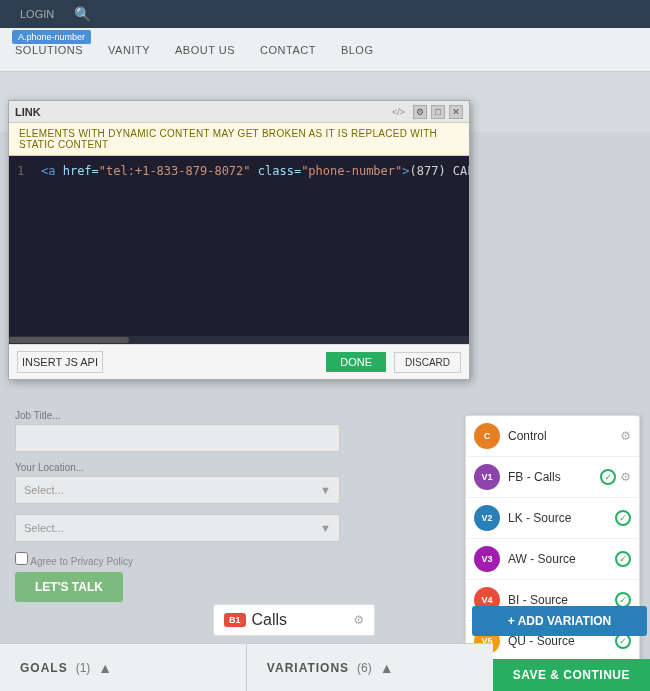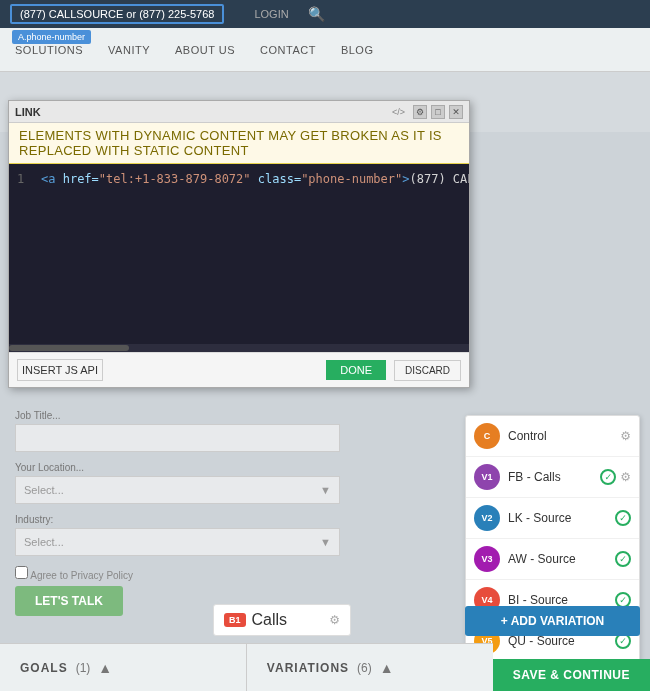--- a/index.html
+++ b/index.html
@@ -113,21 +113,21 @@
       justify-content: center;
       font-size: 9px;
       cursor: pointer;
       color: #555;
     }
 
     .warning-bar {
       background: #fef9e7;
       border-bottom: 1px solid #e8d44d;
       padding: 5px 10px;
-      font-size: 13px;
+      font-size: 10px;
       color: #7a6a00;
       text-transform: uppercase;
       letter-spacing: 0.3px;
     }
 
     .code-area {
       background: #1e1e2e;
       min-height: 180px;
       padding: 8px;
       position: relative;
@@ -328,21 +328,21 @@
     .icon-gear {
       font-size: 12px;
       color: #aaa;
     }
 
     
     .calls-bar {
       position: absolute;
       bottom: 55px;
       left: 213px;
-      width: 138px;
+      width: 162px;
       background: white;
       border: 1px solid #ddd;
       padding: 6px 10px;
       display: flex;
       align-items: center;
       gap: 6px;
       border-radius: 3px;
     }
 
     .calls-badge {
@@ -362,21 +362,21 @@
 
     .calls-gear {
       font-size: 12px;
       color: #aaa;
     }
 
     
     .add-variation-btn {
       position: absolute;
       bottom: 55px;
-      right: 10px;
+      right: 3px;
       width: 175px;
     }
 
     .add-var-btn {
       width: 100%;
       background: #2980b9;
       color: white;
       border: none;
       padding: 8px;
       font-size: 12px;
@@ -466,21 +466,20 @@
     .search-icon-bg {
       font-size: 14px;
       color: #aaa;
     }
   </style>
 </head>
 <body>
 
 <div class="bg-site">
   <div class="bg-header">
-    <button class="bg-phone-btn">(877) CALLSOURCE or (877) 225-5768</button>
     <span class="bg-login-btn">LOGIN</span>
     <span class="search-icon-bg">🔍</span>
   </div>
   <div class="bg-phone-tag">A.phone-number</div>
   <div class="bg-nav">
     <span>SOLUTIONS</span>
     <span>VANITY</span>
     <span>ABOUT US</span>
     <span>CONTACT</span>
     <span>BLOG</span>
@@ -525,21 +524,20 @@
     <input class="form-input" type="text" style="">
   </div>
   <div class="form-field">
     <div class="form-label">Your Location...</div>
     <div class="form-select">
       <span>Select...</span>
       <span>▼</span>
     </div>
   </div>
   <div class="form-field">
-    <div class="form-label">Industry:</div>
     <div class="form-select">
       <span>Select...</span>
       <span>▼</span>
     </div>
   </div>
   <div class="form-agree">
     <input type="checkbox" style="">
     <span>Agree to Privacy Policy</span>
   </div>
   <button class="btn-talk">LET'S TALK</button>

